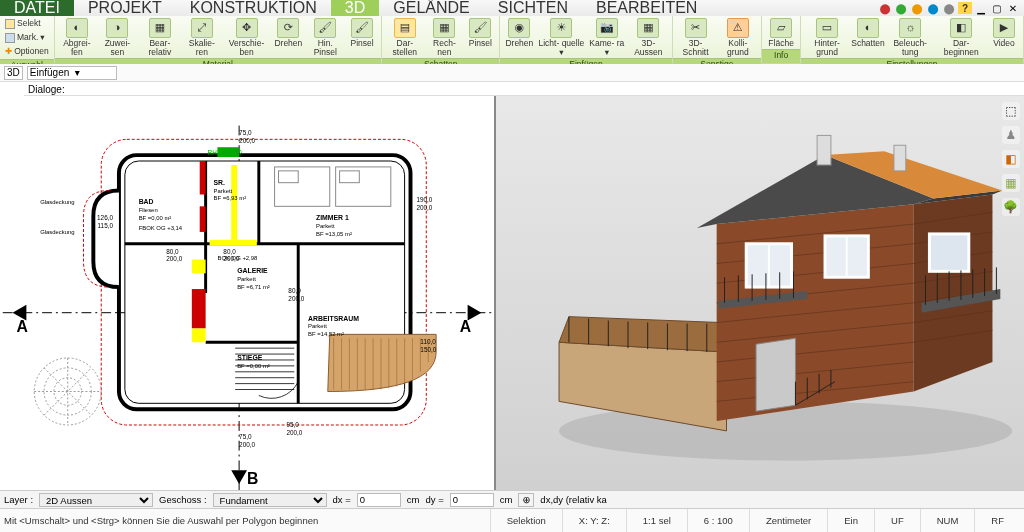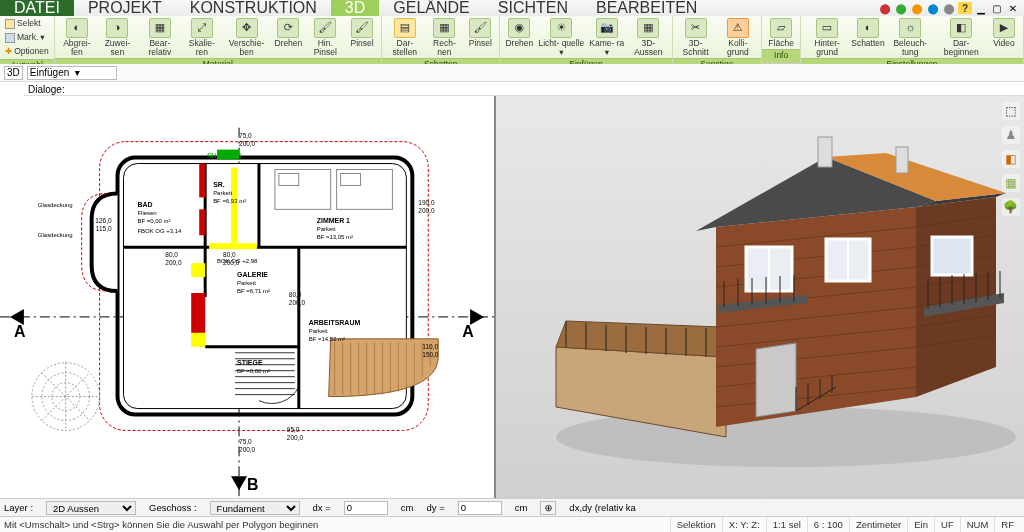--- a/index.html
+++ b/index.html
@@ -50,29 +50,29 @@
 .section-A { font-size:16px; font-weight:bold; fill:#000; }
 
 
 .view3d { position:absolute; inset:0; }
 .view3d svg { width:100%; height:100%; }
 
 .side-tools { position:absolute; right:4px; top:6px; display:flex; flex-direction:column; gap:6px; }
 .side-tools .tool { width:18px; height:18px; background:rgba(255,255,255,0.4); border-radius:3px; display:flex; align-items:center; justify-content:center; font-size:12px; }
 
 
-.coord-bar { height:18px; display:flex; align-items:center; gap:13px; padding:0 4px; border-top:1px solid #ccc; background:#f4f4f4; font-size:9.5px; }
+.coord-bar { height:18px; display:flex; align-items:center; gap:6px; padding:0 4px; border-top:1px solid #ccc; background:#f4f4f4; font-size:9.5px; }
 .coord-bar input, .coord-bar select { font-size:9.5px; height:14px; border:1px solid #bbb; padding:0 2px; }
 .coord-bar .lbl { white-space:nowrap; }
 .coord-bar .field { width:44px; }
-.coord-bar .wide { width:90px; }
-
-.status-bar { height:16px; display:flex; align-items:center; padding:0 4px; border-top:1px solid #ccc; background:#fafafa; font-size:9.5px; color:#333; }
+.coord-bar .wide { width:114px; }
+
+.status-bar { height:24px; display:flex; align-items:center; padding:0 4px; border-top:1px solid #ccc; background:#fafafa; font-size:9.5px; color:#333; }
 .status-bar .left { flex:1; }
-.status-bar .cell { padding:0 6px; border-left:1px solid #ddd; height:100%; display:flex; align-items:center; }
+.status-bar .cell { padding:0 16px; border-left:1px solid #ddd; height:100%; display:flex; align-items:center; }
 </style>
 </head>
 <body>
 
 <div class="menu-row">
   <div class="tab datei">DATEI</div>
   <div class="tab">PROJEKT</div>
   <div class="tab">KONSTRUKTION</div>
   <div class="tab active">3D</div>
   <div class="tab">GELÄNDE</div>

